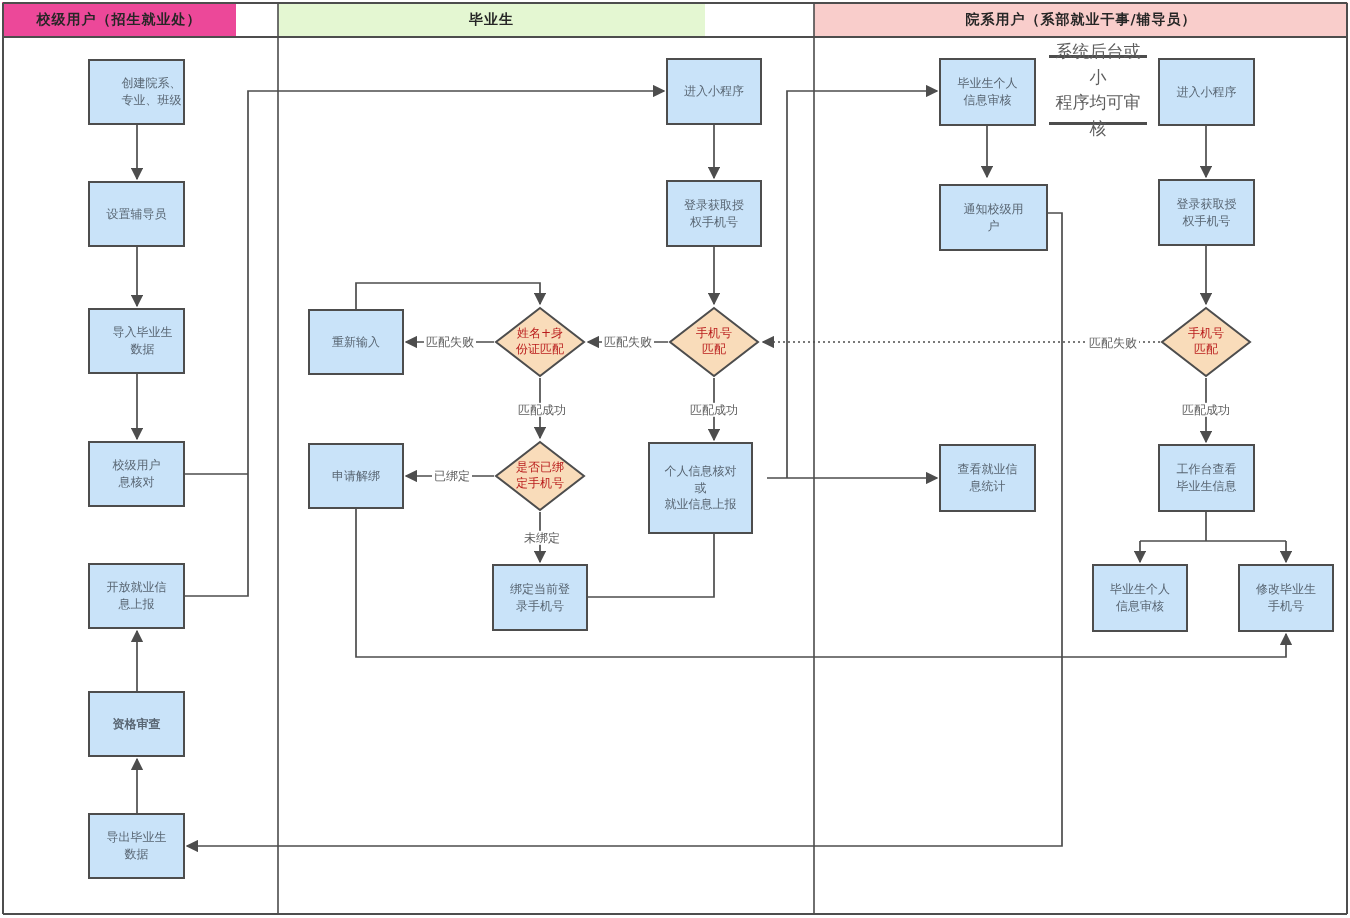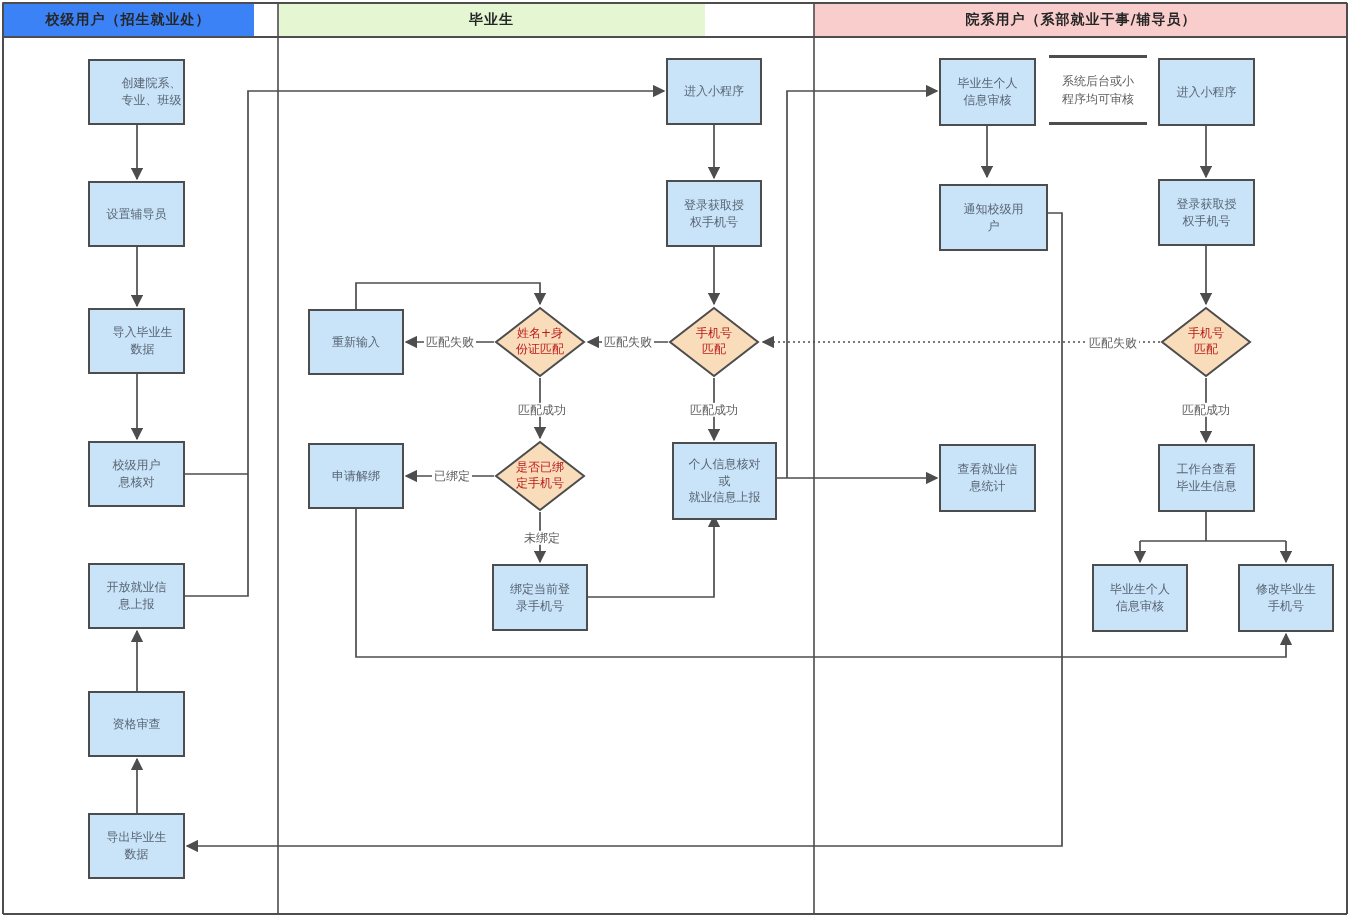--- a/index.html
+++ b/index.html
@@ -14,39 +14,39 @@
   svg.edges{position:absolute;left:0;top:0;}
   .node{
     position:absolute;box-sizing:border-box;background:#C9E3F9;border:2px solid #4D4D4D;
     display:flex;align-items:center;justify-content:center;text-align:center;
     font-size:12px;line-height:1.4;color:#596673;white-space:pre-line;
   }
   .notebox{
     position:absolute;box-sizing:border-box;background:#ffffff;
     border-top:2px solid #4D4D4D;border-bottom:2px solid #4D4D4D;
     display:flex;align-items:center;justify-content:center;text-align:center;
-    font-size:12px;line-height:1.5;color:#5E5E5E;white-space:pre-line;
+    font-size:17px;line-height:1.5;color:#5E5E5E;white-space:pre-line;
   }
   .diamond{position:absolute;}
   .diamond svg{position:absolute;left:0;top:0;width:100%;height:100%;}
   .diamond .dtext{
     position:absolute;left:0;top:0;right:0;bottom:0;display:flex;align-items:center;justify-content:center;
     text-align:center;font-size:12px;line-height:1.3;color:#b91c1c;white-space:pre-line;
   }
   .elabel{
     position:absolute;transform:translate(-50%,-50%);background:#ffffff;padding:0 2px;
     font-size:12px;color:#5E5E5E;white-space:pre;line-height:1.2;
   }
 </style>
 </head>
 <body>
 
 <div id="canvas">
 
-  <div class="hdr" style="left:2px;width:252px;background:#3b82f6;">校级用户（招生就业处）</div>
+  <div class="hdr" style="left:2px;width:234px;background:#ec4899;">校级用户（招生就业处）</div>
   <div class="hdr" style="left:278px;width:427px;background:#E4F7D2;">毕业生</div>
   <div class="hdr" style="left:814px;width:534px;background:#F9CDCB;">院系用户（系部就业干事/辅导员）</div>
 
   <svg class="edges" width="1350" height="918" viewBox="0 0 1350 918">
     <defs>
       <marker id="arr" viewBox="0 0 10 10" refX="9" refY="5" markerWidth="7.5" markerHeight="7.5" orient="auto">
         <path d="M0 0 L10 5 L0 10 z" fill="#4D4D4D"></path>
       </marker>
     </defs>
     <g stroke="#4D4D4D" fill="none" stroke-width="2">
@@ -90,30 +90,30 @@
 
   <div class="node" style="left:88px;top:59px;width:97px;height:66px;padding-left:30px;">创建院系、
 专业、班级</div>
   <div class="node" style="left:88px;top:181px;width:97px;height:66px;">设置辅导员</div>
   <div class="node" style="left:88px;top:308px;width:97px;height:66px;padding-left:12px;">导入毕业生
 数据</div>
   <div class="node" style="left:88px;top:441px;width:97px;height:66px;">校级用户
 息核对</div>
   <div class="node" style="left:88px;top:563px;width:97px;height:66px;">开放就业信
 息上报</div>
-  <div class="node" style="left:88px;top:691px;width:97px;height:66px;">资格审查</div>
+  <div class="node" style="left:88px;top:691px;width:97px;height:66px;font-weight:bold;">资格审查</div>
   <div class="node" style="left:88px;top:813px;width:97px;height:66px;">导出毕业生
 数据</div>
 
   <div class="node" style="left:666px;top:58px;width:96px;height:67px;">进入小程序</div>
   <div class="node" style="left:666px;top:180px;width:96px;height:67px;">登录获取授
 权手机号</div>
   <div class="node" style="left:308px;top:309px;width:96px;height:66px;">重新输入</div>
   <div class="node" style="left:308px;top:443px;width:96px;height:66px;">申请解绑</div>
-  <div class="node" style="left:672px;top:442px;width:105px;height:78px;">个人信息核对
+  <div class="node" style="left:648px;top:442px;width:105px;height:92px;">个人信息核对
 或
 就业信息上报</div>
   <div class="node" style="left:492px;top:564px;width:96px;height:67px;">绑定当前登
 录手机号</div>
 
   <div class="diamond" style="left:494px;top:306px;width:92px;height:72px;">
     <svg viewBox="0 0 92 72" preserveAspectRatio="none">
         <polygon points="46,2 90,36 46,70 2,36" fill="#F9DCBA" stroke="#4D4D4D" stroke-width="2"></polygon>
       </svg>
     <div class="dtext">姓名+身

